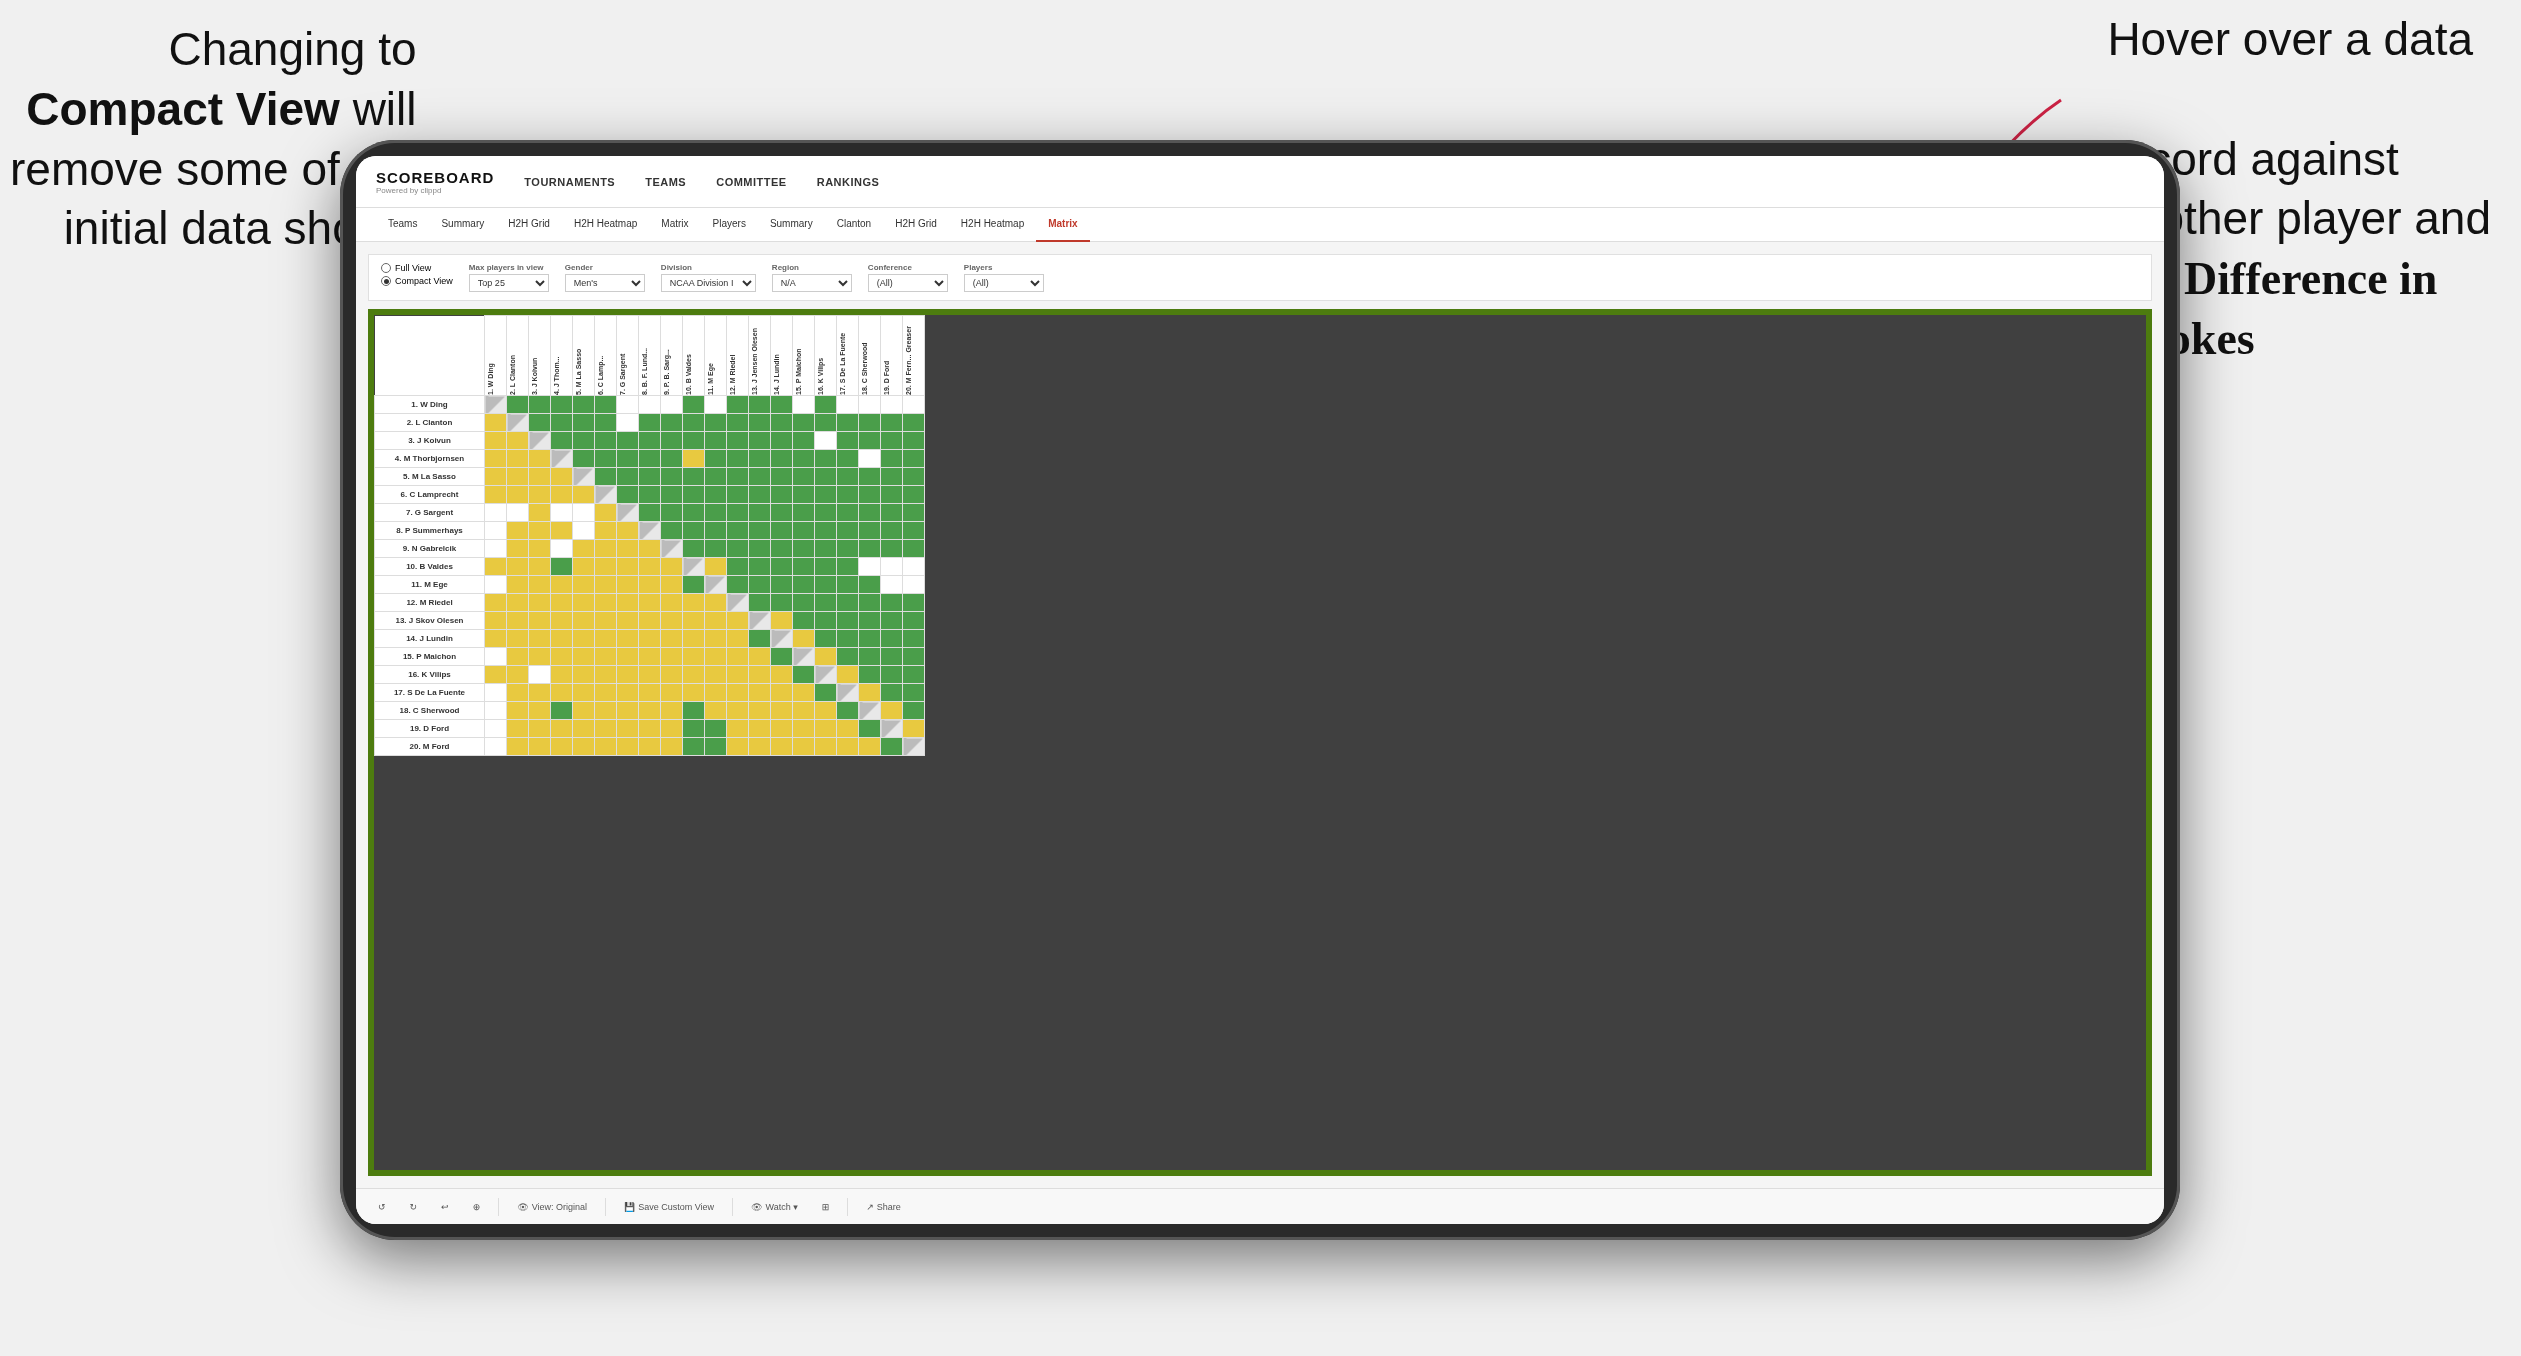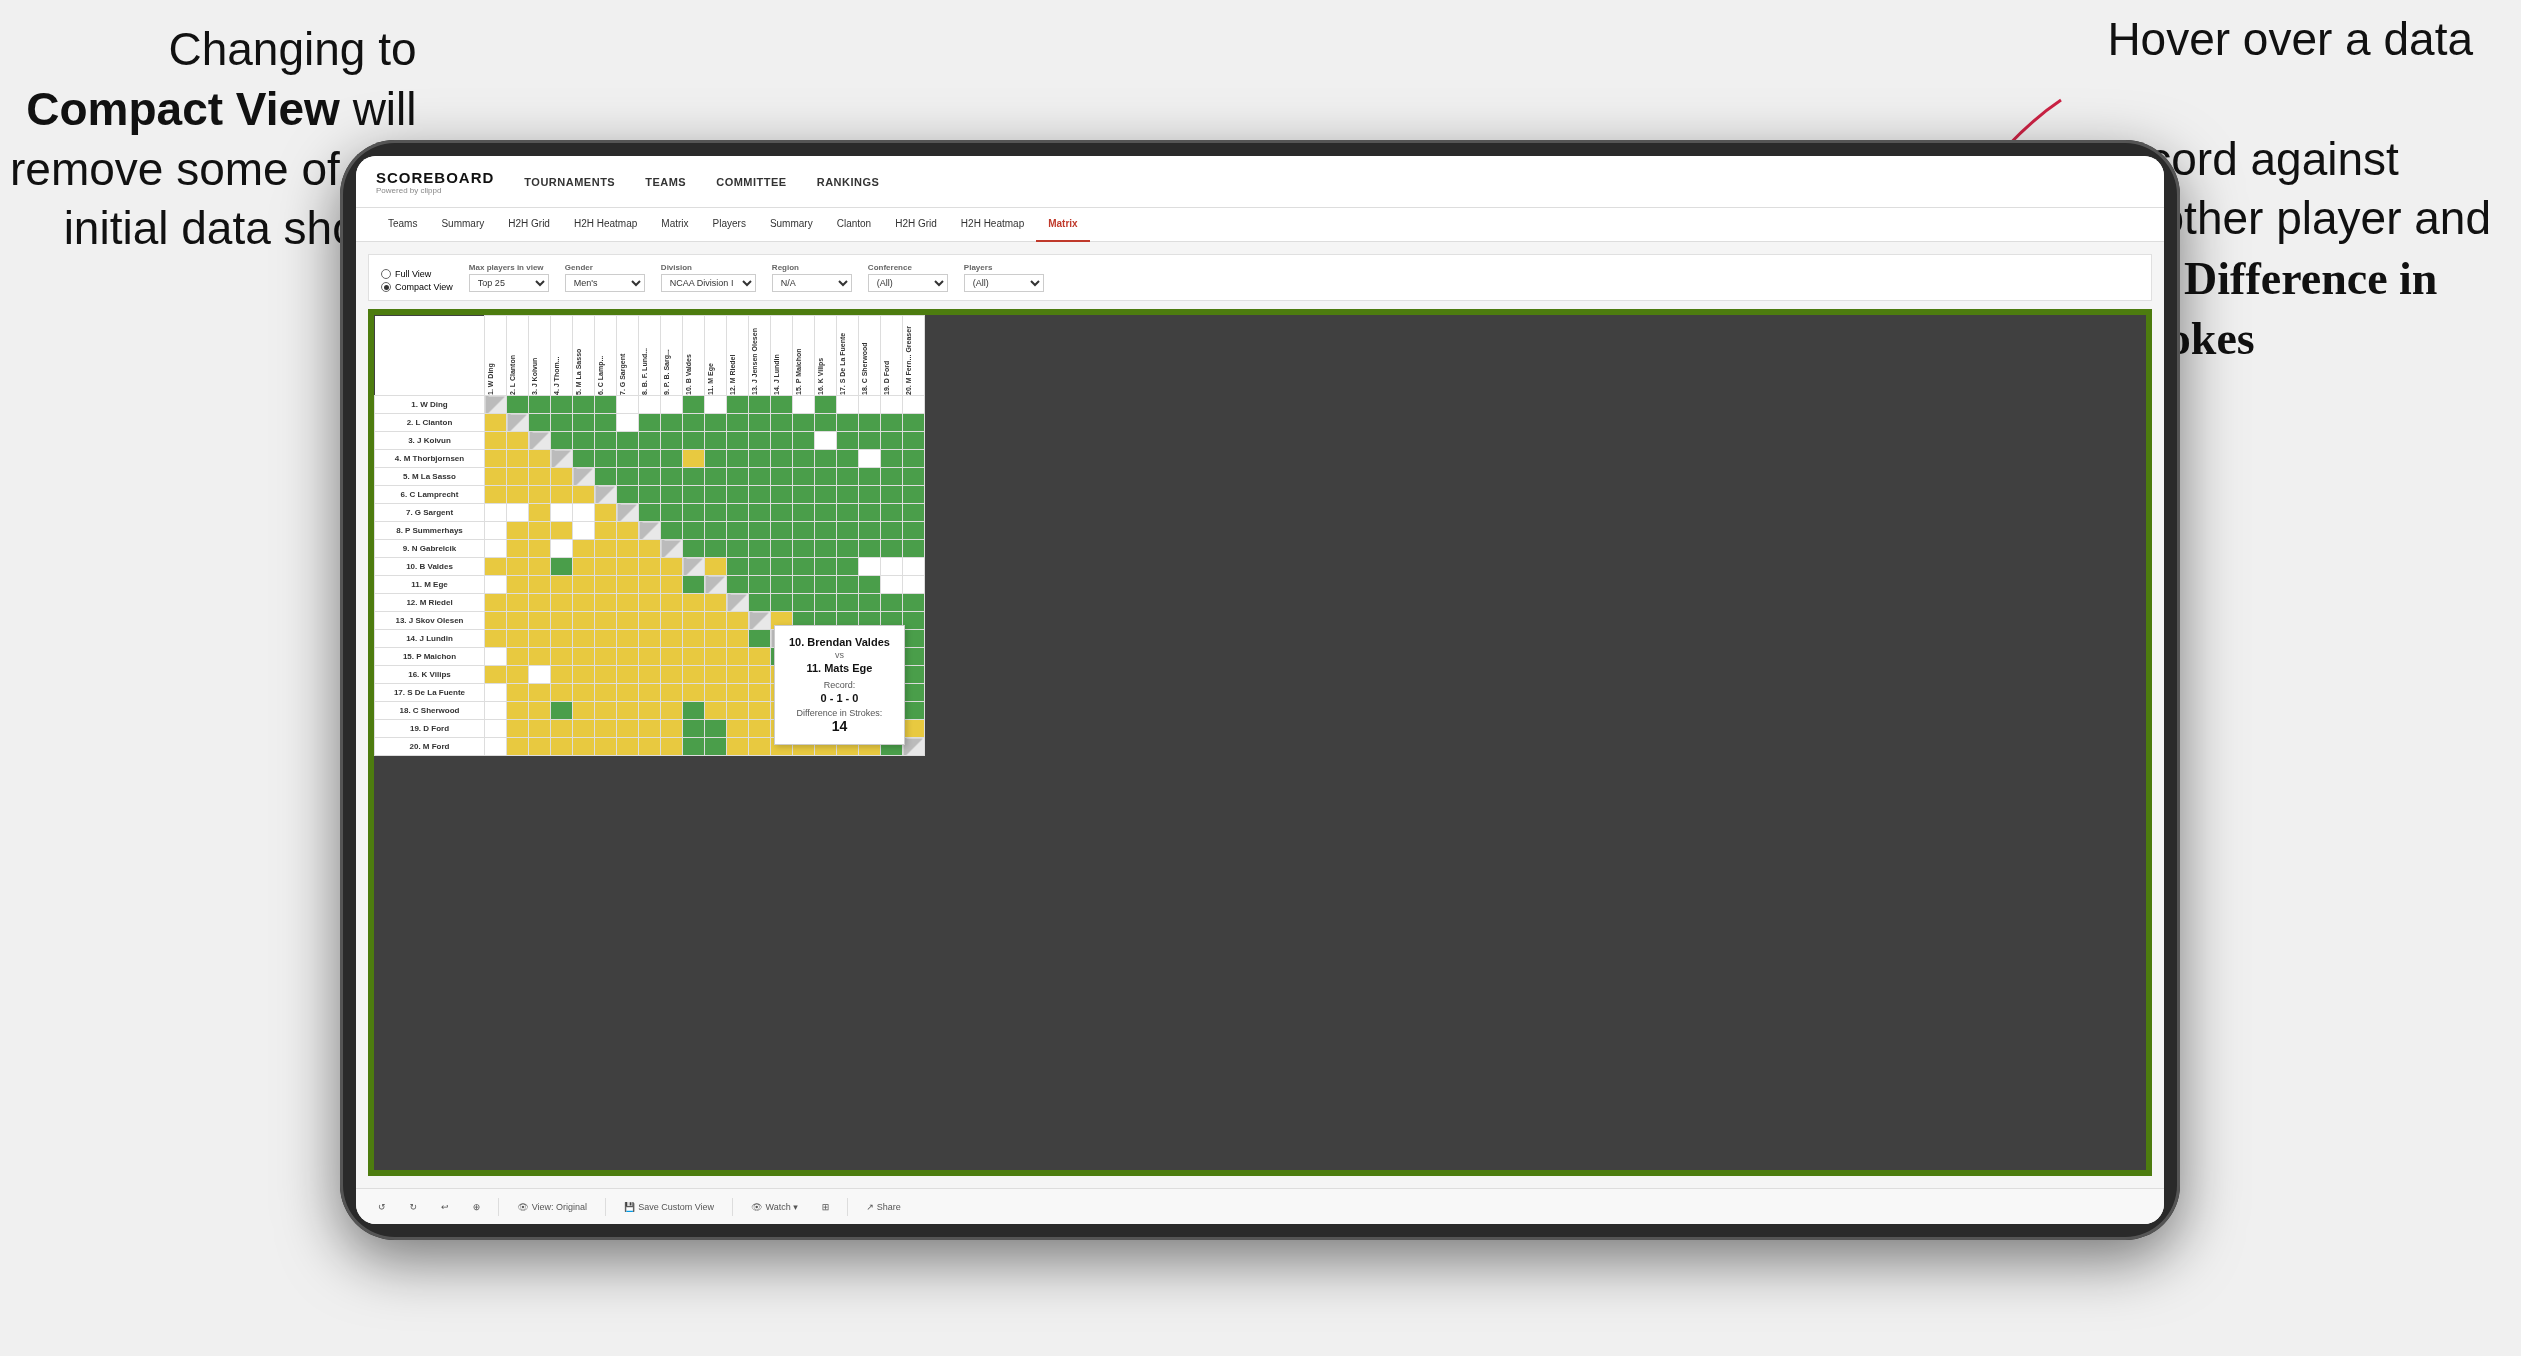--- a/index.html
+++ b/index.html
@@ -145,21 +145,21 @@
       flex-direction: column;
       padding: 12px;
     }
 
     
     .filter-row {
       background: #fff;
       padding: 8px 12px;
       margin-bottom: 8px;
       display: flex;
-      align-items: flex-end;
+      align-items: flex-start;
       gap: 16px;
       font-size: 9px;
       border: 1px solid #e0e0e0;
       flex-shrink: 0;
     }
 
     .radio-group {
       display: flex;
       flex-direction: column;
       gap: 3px;
@@ -1022,29 +1022,20 @@
                   <td class="cell cell-yellow"></td>
                   <td class="cell cell-yellow"></td>
                   <td class="cell cell-yellow"></td>
                   <td class="cell cell-green"></td>
                   <td class="cell cell-diagonal" style="background: linear-gradient(135deg, rgb(187, 187, 187) 50%, rgb(232, 232, 232) 50%);"></td>
                 </tr>
               </tbody>
           </table>
         </div>
 
-        <div class="tooltip-box">
-          <div class="tooltip-player1">10. Brendan Valdes</div>
-          <div class="tooltip-vs">vs</div>
-          <div class="tooltip-player2">11. Mats Ege</div>
-          <div class="tooltip-record-label">Record:</div>
-          <div class="tooltip-record">0 - 1 - 0</div>
-          <div class="tooltip-diff-label">Difference in Strokes:</div>
-          <div class="tooltip-diff">14</div>
-        </div>
       </div>
     </div>
 
     <div class="bottom-toolbar">
       <div class="toolbar-btn">↺</div>
       <div class="toolbar-btn">↻</div>
       <div class="toolbar-btn">↩</div>
       <div class="toolbar-btn">⊕</div>
       <div class="toolbar-sep"></div>
       <div class="toolbar-btn">

